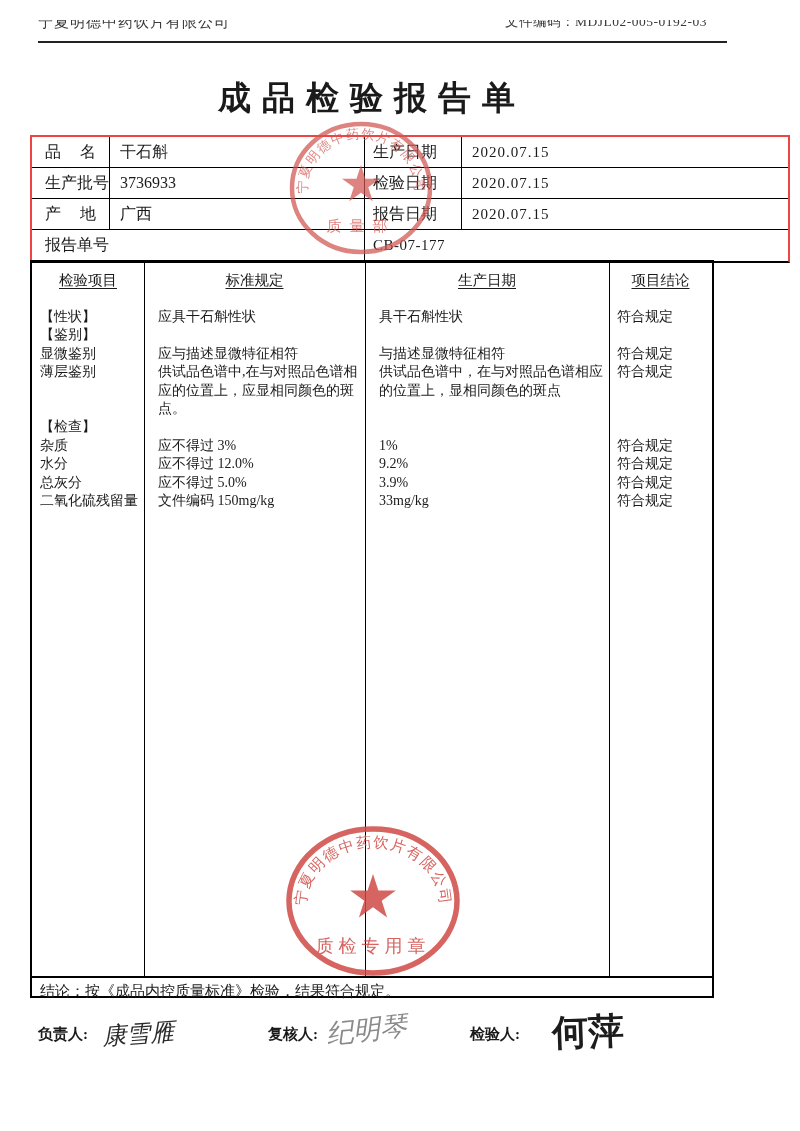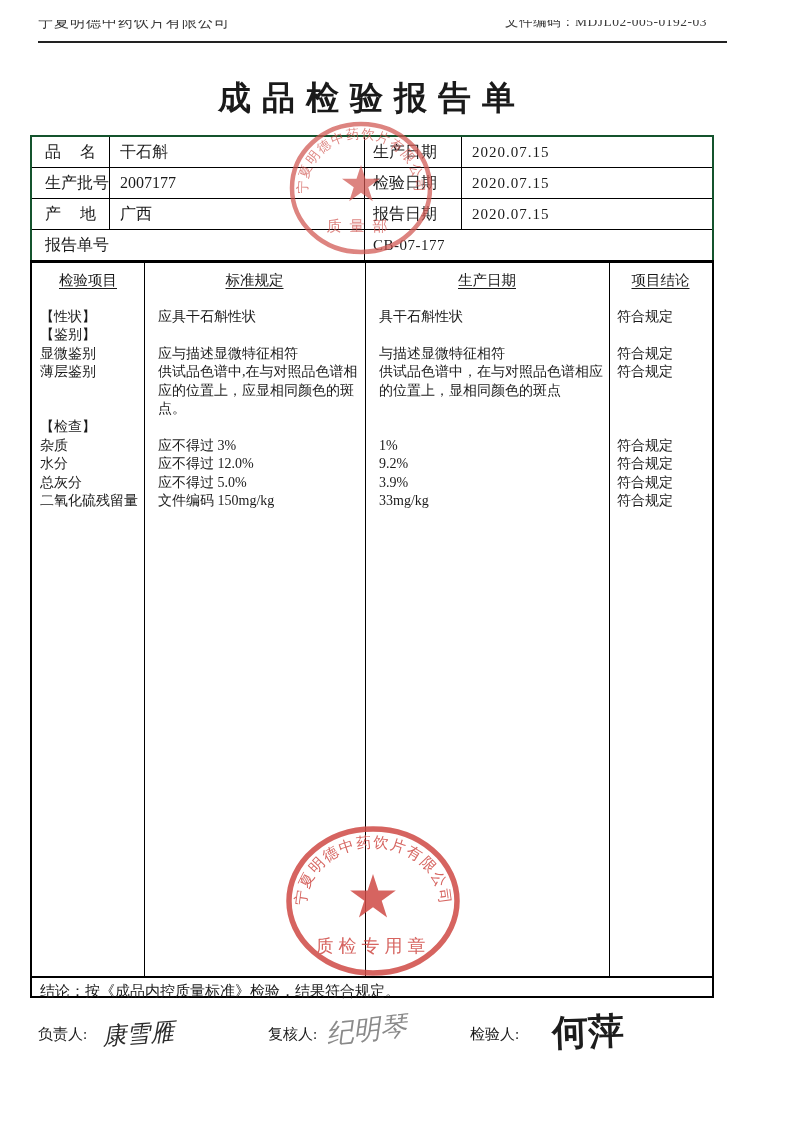--- a/index.html
+++ b/index.html
@@ -18,22 +18,22 @@
   .hdr-rule { position:absolute; left:38px; top:41px; width:689px; height:2px; background:#222; }
 
   
   .title {
     position:absolute; left:30px; top:76px; width:684px; text-align:center;
     font-size:33px; font-weight:700; letter-spacing:11px;
   }
 
   
   .info-table {
-    position:absolute; left:30px; top:135px; width:684px;
-    border:2px solid #14532d; border-bottom:2px solid #000; font-size:16px;
+    position:absolute; left:30px; top:135px; width:760px;
+    border:2px solid #ef4444; border-bottom:2px solid #000; font-size:16px;
   }
   .info-row { display:flex; height:31px; border-bottom:1px solid #000; align-items:stretch; }
   .info-row:last-child { border-bottom:none; }
   .ic { display:flex; align-items:center; border-right:1px solid #000; overflow:hidden; white-space:nowrap; }
   .ic:last-child { border-right:none; }
   .c-label { width:78px; padding:0 13px; }
   .c-label .just { width:100%; text-align:justify; text-align-last:justify; }
   .c-value { width:255px; padding-left:10px; }
   .c-dlabel { width:97px; padding-left:8px; }
   .c-dvalue { flex:1; padding-left:10px; font-size:15px; letter-spacing:1px; }
@@ -59,21 +59,21 @@
   .bc4 { width:103px; padding-left:8px; }
 
   
   .conclusion {
     position:absolute; left:30px; top:976px; width:684px; height:22px;
     border:2px solid #000; font-size:15px; line-height:27px; padding-left:8px;
     background:transparent;
   }
 
   
-  .sig-label { position:absolute; font-size:15px; }
+  .sig-label { position:absolute; font-size:15px;font-weight:bold; }
   .sig-name { position:absolute; font-family:"DejaVu Sans",sans-serif; white-space:nowrap; }
   .sig1-l { left:38px; top:1025px; }
   .sig1-n { left:102px; top:1018px; font-size:24px; color:#2b2b2b; transform:rotate(-4deg); font-style:italic; }
   .sig2-l { left:268px; top:1025px; }
   .sig2-n { left:326px; top:1012px; font-size:27px; color:#8a8a8a; transform:rotate(-6deg); font-style:italic; }
   .sig3-l { left:470px; top:1025px; }
   .sig3-n { left:552px; top:1008px; font-size:36px; font-weight:700; color:#1c1c1c; transform:rotate(-2deg); }
 
   
   .stamp { position:absolute; pointer-events:none; }
@@ -101,21 +101,21 @@
           <span class="just">品名</span>
         </div>
       <div class="ic c-value">干石斛</div>
       <div class="ic c-dlabel">生产日期</div>
       <div class="ic c-dvalue">2020.07.15</div>
     </div>
     <div class="info-row">
       <div class="ic c-label">
           <span class="just">生产批号</span>
         </div>
-      <div class="ic c-value">2007177</div>
+      <div class="ic c-value">3736933</div>
       <div class="ic c-dlabel">检验日期</div>
       <div class="ic c-dvalue">2020.07.15</div>
     </div>
     <div class="info-row">
       <div class="ic c-label">
           <span class="just">产地</span>
         </div>
       <div class="ic c-value">广西</div>
       <div class="ic c-dlabel">报告日期</div>
       <div class="ic c-dvalue">2020.07.15</div>

